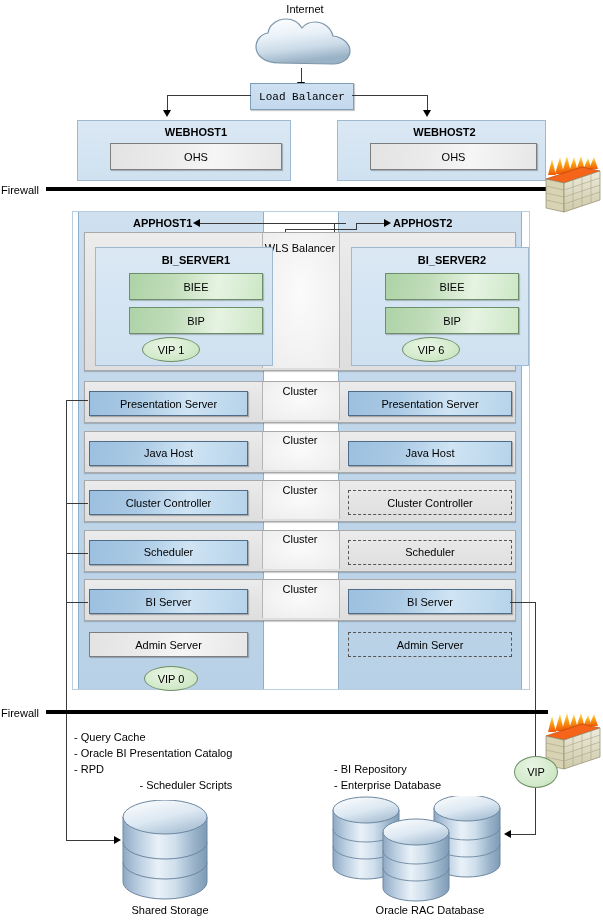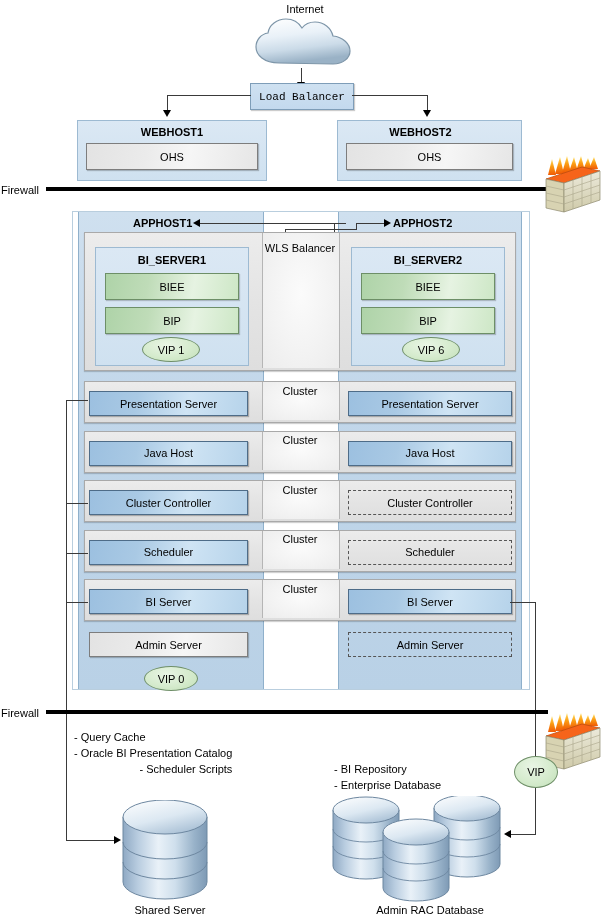--- a/index.html
+++ b/index.html
@@ -14,20 +14,21 @@
   .lbl-b{font-size:11px;font-weight:bold;color:#000;white-space:nowrap;}
 
   
   .hostbox{
     background:linear-gradient(180deg,#cfe0ef 0%,#c2d7ea 40%,#b9d1e6 100%);
     border:1px solid #8fb0cb;
   }
   .hostbox-light{
     background:linear-gradient(180deg,#dbe8f4 0%,#cfe1f0 100%);
     border:1px solid #9dbad2;
+    padding-left:24px;
   }
   
   .greyframe{
     background:linear-gradient(180deg,#ececec 0%,#e4e4e4 50%,#dedede 100%);
     border:1px solid #a9a9a9;
     box-shadow:0 1px 1px rgba(0,0,0,.18);
   }
   
   .midpanel{
     background:radial-gradient(ellipse at 50% 45%,#fbfbfb 0%,#f3f3f3 55%,#ececec 100%);
@@ -319,20 +320,21 @@
   </g>
 </svg>
 
 <div class="abs vip ctr lbl" style="left:514px;top:756px;width:42px;height:30px;">
   <span>VIP</span>
 </div>
 
 <div class="abs" style="left:74px;top:729px;">
   <div class="lbl" style="line-height:16px;">- Query Cache</div>
   <div class="lbl" style="line-height:16px;">- Oracle BI Presentation Catalog</div>
+  <div class="lbl" style="line-height:16px;">- RPD</div>
   <div class="lbl" style="line-height:16px;text-align:right;">- Scheduler Scripts</div>
 </div>
 
 <div class="abs" style="left:334px;top:761px;">
   <div class="lbl" style="line-height:16px;">- BI Repository</div>
   <div class="lbl" style="line-height:16px;">- Enterprise Database</div>
 </div>
 
 <svg class="abs" style="left:120px;top:800px;" width="100" height="105">
   <defs>
@@ -348,32 +350,32 @@
       <stop offset="0%" stop-color="#ffffff"></stop>
         <stop offset="60%" stop-color="#dce8f2"></stop>
       <stop offset="100%" stop-color="#aec4d8"></stop>
     </linearGradient>
   </defs>
   <path d="M3,17 L3,82 A42,17 0 0 0 87,82 L87,17 Z" fill="url(#cylg)" stroke="#6d87a0" stroke-width="1"></path>
   <ellipse cx="45" cy="17" rx="42" ry="17" fill="url(#topg)" stroke="#6d87a0" stroke-width="1"></ellipse>
   <path d="M3,42 A42,17 0 0 0 87,42" fill="none" stroke="#6d87a0" stroke-width="1"></path>
   <path d="M3,62 A42,17 0 0 0 87,62" fill="none" stroke="#6d87a0" stroke-width="1"></path>
 </svg>
-<div class="abs lbl ctr" style="left:105px;top:903px;width:130px;height:14px;">Shared Server</div>
+<div class="abs lbl ctr" style="left:105px;top:903px;width:130px;height:14px;">Shared Storage</div>
 
 <svg class="abs" style="left:330px;top:796px;" width="190" height="110">
 
   <path d="M3,14 L3,70 A33,13 0 0 0 69,70 L69,14 Z" fill="url(#cylg)" stroke="#6d87a0" stroke-width="1"></path>
   <ellipse cx="36" cy="14" rx="33" ry="13" fill="url(#topg)" stroke="#6d87a0" stroke-width="1"></ellipse>
   <path d="M3,33 A33,13 0 0 0 69,33" fill="none" stroke="#6d87a0" stroke-width=".9"></path>
   <path d="M3,50 A33,13 0 0 0 69,50" fill="none" stroke="#6d87a0" stroke-width=".9"></path>
 
   <path d="M104,12 L104,68 A33,13 0 0 0 170,68 L170,12 Z" fill="url(#cylg)" stroke="#6d87a0" stroke-width="1"></path>
   <ellipse cx="137" cy="12" rx="33" ry="13" fill="url(#topg)" stroke="#6d87a0" stroke-width="1"></ellipse>
   <path d="M104,31 A33,13 0 0 0 170,31" fill="none" stroke="#6d87a0" stroke-width=".9"></path>
   <path d="M104,48 A33,13 0 0 0 170,48" fill="none" stroke="#6d87a0" stroke-width=".9"></path>
 
   <path d="M53,36 L53,92 A33,13 0 0 0 119,92 L119,36 Z" fill="url(#cylg)" stroke="#6d87a0" stroke-width="1"></path>
   <ellipse cx="86" cy="36" rx="33" ry="13" fill="url(#topg)" stroke="#6d87a0" stroke-width="1"></ellipse>
   <path d="M53,55 A33,13 0 0 0 119,55" fill="none" stroke="#6d87a0" stroke-width=".9"></path>
   <path d="M53,72 A33,13 0 0 0 119,72" fill="none" stroke="#6d87a0" stroke-width=".9"></path>
 </svg>
-<div class="abs lbl ctr" style="left:350px;top:903px;width:160px;height:14px;">Admin RAC Database</div>
+<div class="abs lbl ctr" style="left:350px;top:903px;width:160px;height:14px;">Oracle RAC Database</div>
 
 </body></html>

